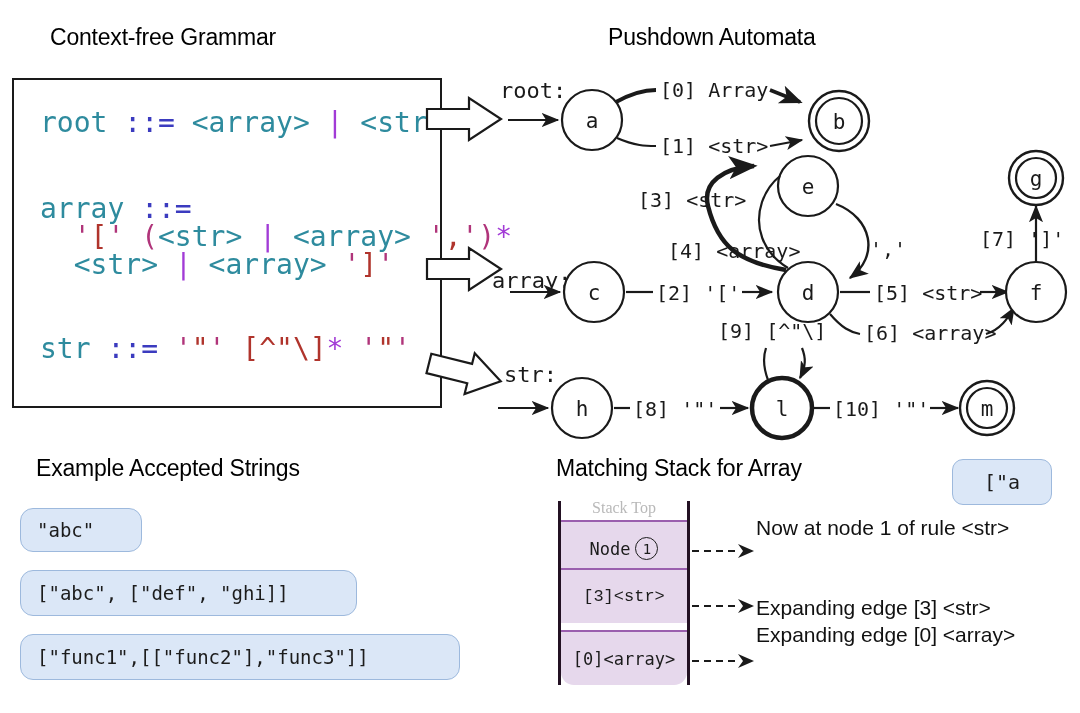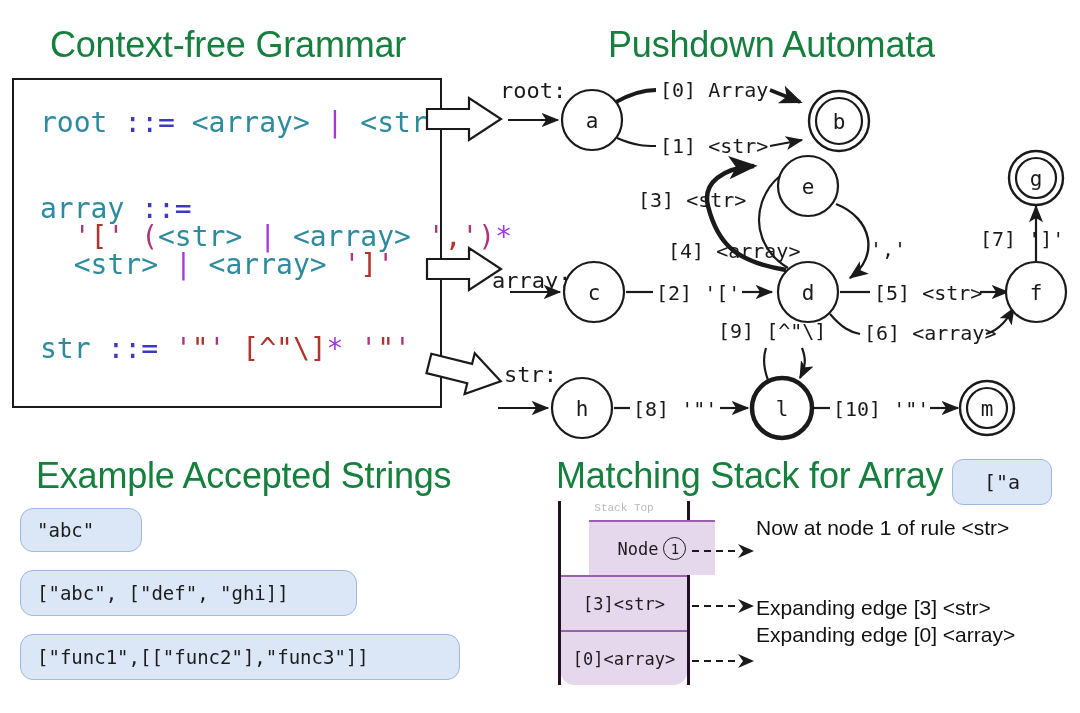--- a/index.html
+++ b/index.html
@@ -2,21 +2,21 @@
 <html><head>
 <meta charset="utf-8">
 <style>
   html,body{margin:0;padding:0;background:#ffffff;}
   body{width:1080px;height:713px;position:relative;overflow:hidden;
        font-family:"Liberation Sans",sans-serif;color:#111;}
 
   
   .sect-title{
     position:absolute;font-family:"Liberation Sans",sans-serif;
-    font-size:36px;font-weight:400;color:#15803d;white-space:nowrap;letter-spacing:-0.2px;
+    font-size:23px;font-weight:400;color:#000000;white-space:nowrap;letter-spacing:-0.2px;
   }
 
   
   #grammar-box{
     position:absolute;left:12px;top:78px;width:430px;height:330px;
     border:2.5px solid #1a1a1a;background:#fff;box-sizing:border-box;
   }
   .gram-line{
     position:absolute;left:26px;white-space:pre;
     font-family:"DejaVu Sans Mono","Liberation Mono",monospace;
@@ -52,22 +52,22 @@
     display:flex;align-items:center;justify-content:center;
     font-family:"DejaVu Sans Mono","Liberation Mono",monospace;
     font-size:20px;color:#1c1c1c;white-space:pre;
   }
 
   
   #stack-wrap{position:absolute;left:558px;top:497px;width:132px;height:188px;}
   #stack-top-label{
     position:absolute;left:0;top:0;width:132px;height:22px;
     display:flex;align-items:center;justify-content:center;
-    font-family:Liberation Mono, monospace;
-    font-size:11px;color:#b9b9b9;white-space:pre;
+    font-family:Liberation Serif, serif;
+    font-size:16px;color:#b9b9b9;white-space:pre;
   }
   .stack-side{position:absolute;width:3px;background:#231123;}
   .stack-cell{
     position:absolute;left:3px;width:126px;height:55px;
     background:#e6d8ec;border-top:2px solid #9a5fae;
     box-sizing:border-box;display:flex;align-items:center;justify-content:center;
     font-family:"DejaVu Sans Mono","Liberation Mono",monospace;
     font-size:17px;color:#1c1c1c;white-space:pre;
   }
   .stack-cell.last{border-bottom-left-radius:13px;border-bottom-right-radius:13px;}
@@ -209,25 +209,25 @@
 <div class="ex-chip" style="left:20px;top:570px;width:337px;height:46px;">["abc", ["def", "ghi]]</div>
 <div class="ex-chip" style="left:20px;top:634px;width:440px;height:46px;">["func1",[["func2"],"func3"]]</div>
 
 <div id="input-chip">["a</div>
 
 <div id="stack-wrap">
   <div id="stack-top-label">Stack Top</div>
   <div class="stack-side" style="left:0;top:4px;height:184px;"></div>
   <div class="stack-side" style="left:129px;top:4px;height:184px;"></div>
 
-  <div class="stack-cell" style="top:23px;margin-left:28px;">
+  <div class="stack-cell" style="top:23px;">
     <span>Node</span>
     <span class="circled">1</span>
   </div>
-  <div class="stack-cell" style="top:78px;">[3]&lt;str&gt;</div>
+  <div class="stack-cell" style="top:71px;font-family:Liberation Mono, monospace;">[3]&lt;str&gt;</div>
   <div class="stack-cell last" style="top:133px;">[0]&lt;array&gt;</div>
 </div>
 
 <svg class="dash-arrow" style="left:690px;top:540px;" width="70" height="22">
   <line x1="2" y1="11" x2="48" y2="11" stroke="#1a1a1a" stroke-width="2" stroke-dasharray="7,5"></line>
   <path d="M48,4 L64,11 L48,18 L53,11 Z" fill="#1a1a1a"></path>
 </svg>
 <svg class="dash-arrow" style="left:690px;top:595px;" width="70" height="22">
   <line x1="2" y1="11" x2="48" y2="11" stroke="#1a1a1a" stroke-width="2" stroke-dasharray="7,5"></line>
   <path d="M48,4 L64,11 L48,18 L53,11 Z" fill="#1a1a1a"></path>

